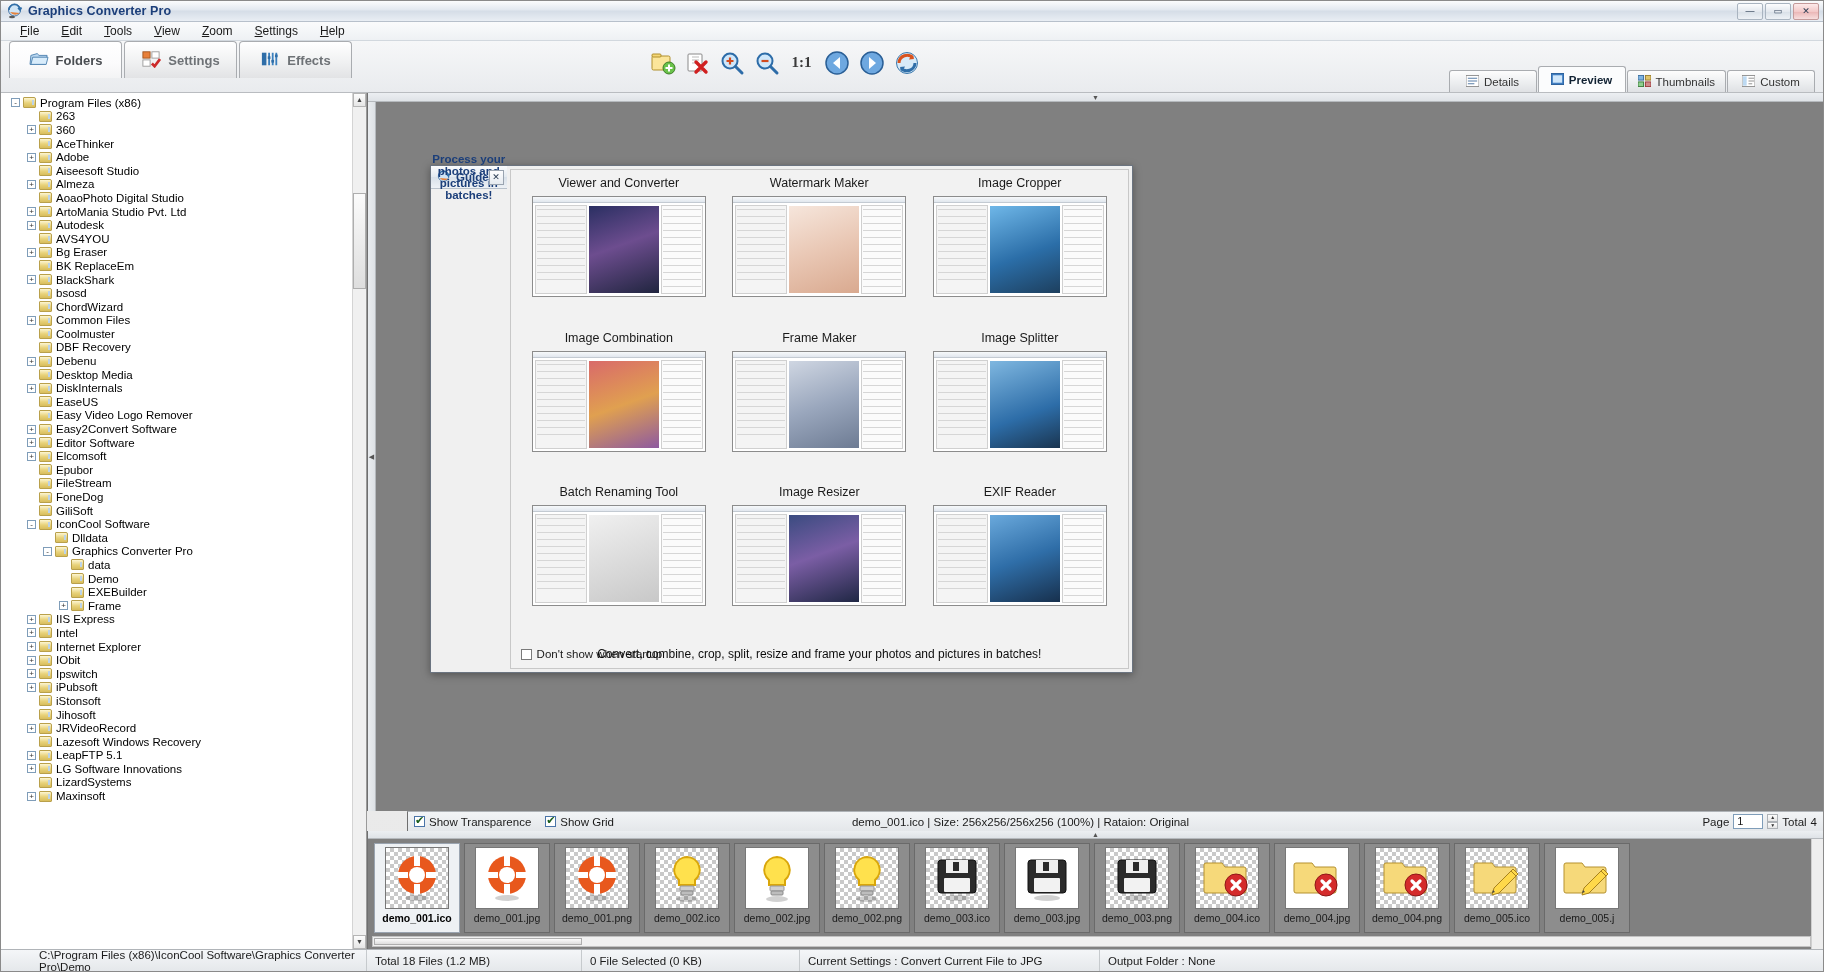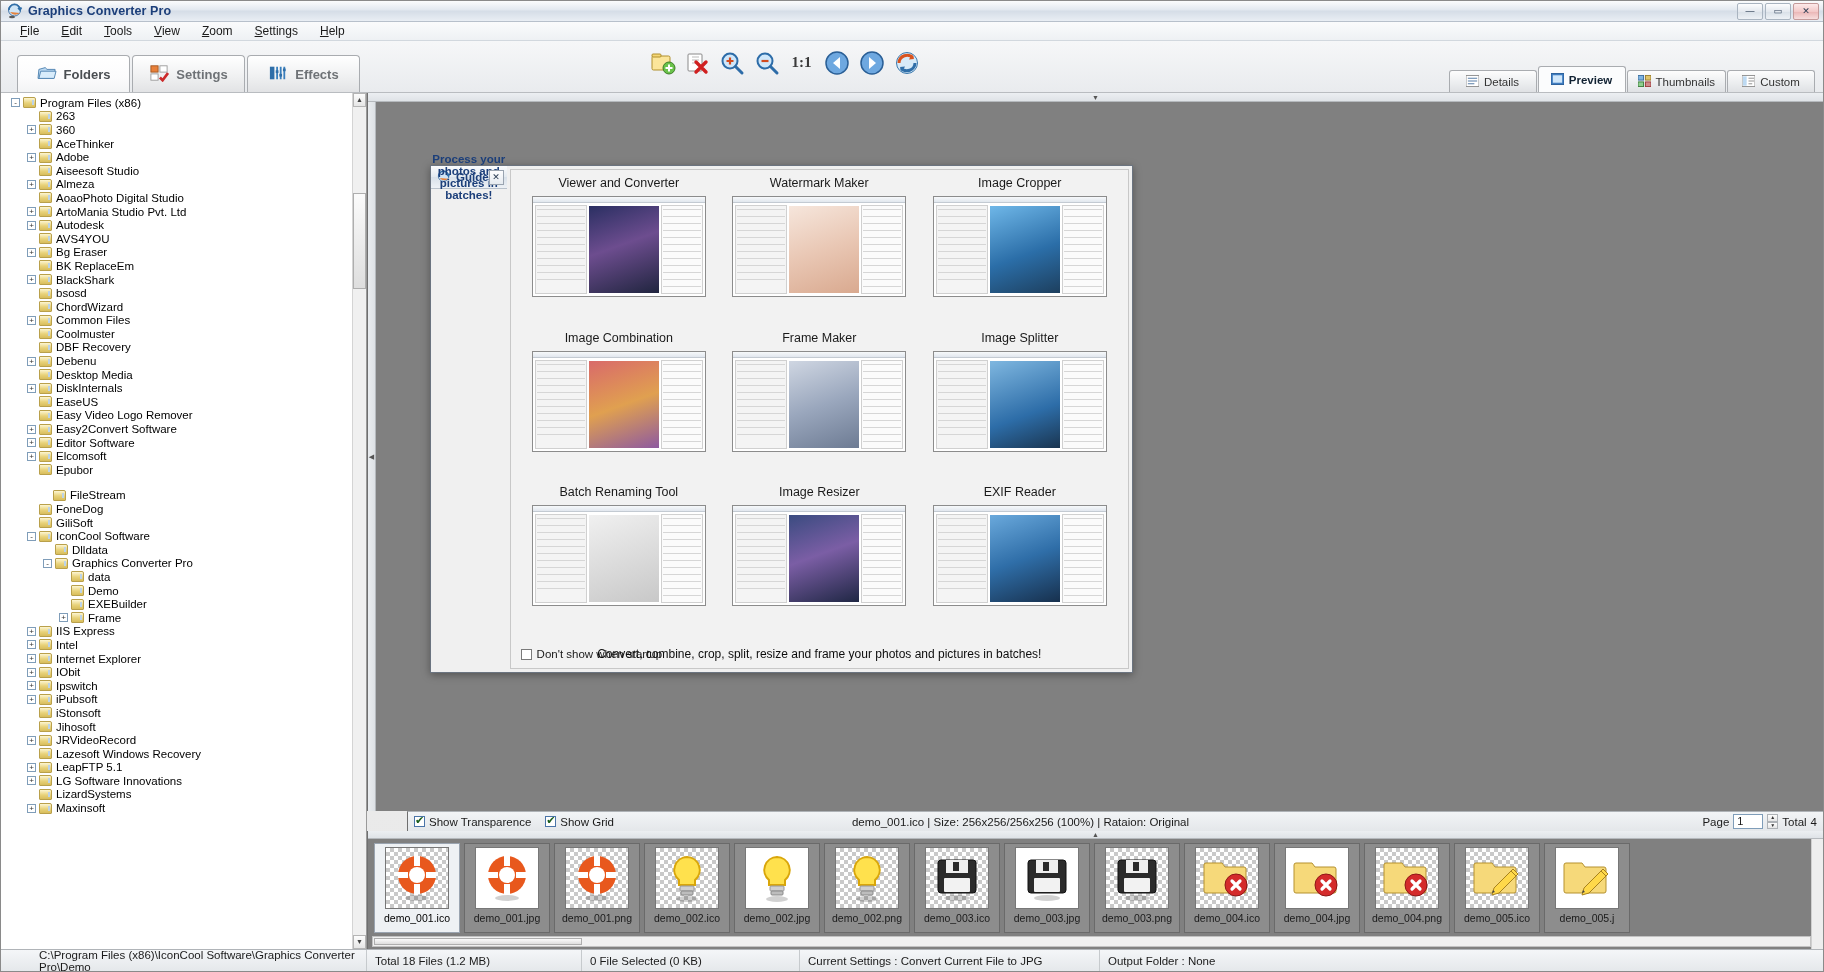--- a/index.html
+++ b/index.html
@@ -48,21 +48,21 @@
   .menu-item { padding:2px 11px; color:#1b1b1b; font-size:12px; cursor:default; }
   .menu-item u { text-decoration:underline; }
 
   
   .toolrow {
     height:52px; flex:0 0 52px; position:relative;
     background:linear-gradient(#f6f7f8,#e9ebee);
     border-bottom:1px solid #b9bcc0;
     display:flex; align-items:flex-end;
   }
-  .modetabs { display:flex; align-items:flex-end; padding-left:16px; height:100%; }
+  .modetabs { display:flex; align-items:flex-start; padding-left:8px; height:100%; }
   .modetab {
     height:37px; min-width:113px; margin-right:2px;
     background:linear-gradient(#ffffff,#f0f1f2 55%,#e2e3e5);
     border:1px solid #a9acb0; border-bottom:none;
     border-radius:4px 4px 0 0;
     display:flex; align-items:center; justify-content:center; gap:7px;
     color:#6e7276; font-weight:bold; font-size:13px;
   }
   .modetab.active { background:linear-gradient(#ffffff,#fbfbfc 60%,#f3f4f5); color:#4a4e52; }
 
@@ -251,21 +251,21 @@
   .th-splitter {
     position:absolute; left:0; top:0; right:0; height:8px;
     background:linear-gradient(#eceff2,#dfe3e7); border-bottom:1px solid #b5b9bd;
     display:flex; align-items:center; justify-content:center; font-size:7px; color:#555;
   }
   .th-row { position:absolute; left:6px; top:12px; display:flex; gap:4px; }
   .thumb {
     width:86px; height:90px; background:#8d8d8d; border:1px solid #6a6a6a;
     display:flex; flex-direction:column; align-items:center; padding-top:3px;
   }
-  .thumb.sel { background:#eef1f4; border:1px solid #9aa4b0; }
+  .thumb.sel { background:#eef1f4; border:1px solid #9aa4b0;font-weight:bold; }
   .th-img {
     width:64px; height:62px; position:relative;
     background-image:
       linear-gradient(45deg,#c9c9c9 25%,transparent 25%,transparent 75%,#c9c9c9 75%),
       linear-gradient(45deg,#c9c9c9 25%,transparent 25%,transparent 75%,#c9c9c9 75%);
     background-size:8px 8px; background-position:0 0,4px 4px; background-color:#fff;
     border:1px solid #777;
     display:flex; align-items:center; justify-content:center;
   }
   .th-img.white { background-image:none; background-color:#fff; }
@@ -593,21 +593,21 @@
           <div class="tnode" style="padding-left: 26px;">
             <span class="exp">+</span>
             <span class="folder"></span>
             <span>Elcomsoft</span>
           </div>
           <div class="tnode" style="padding-left: 26px;">
             <span class="exp none"></span>
             <span class="folder"></span>
             <span>Epubor</span>
           </div>
-          <div class="tnode" style="padding-left: 40px; margin-top: 12px;">
+          <div class="tnode" style="padding-left: 26px;">
             <span class="exp none"></span>
             <span class="folder"></span>
             <span>FileStream</span>
           </div>
           <div class="tnode" style="padding-left: 26px;">
             <span class="exp none"></span>
             <span class="folder"></span>
             <span>FoneDog</span>
           </div>
           <div class="tnode" style="padding-left: 26px;">

